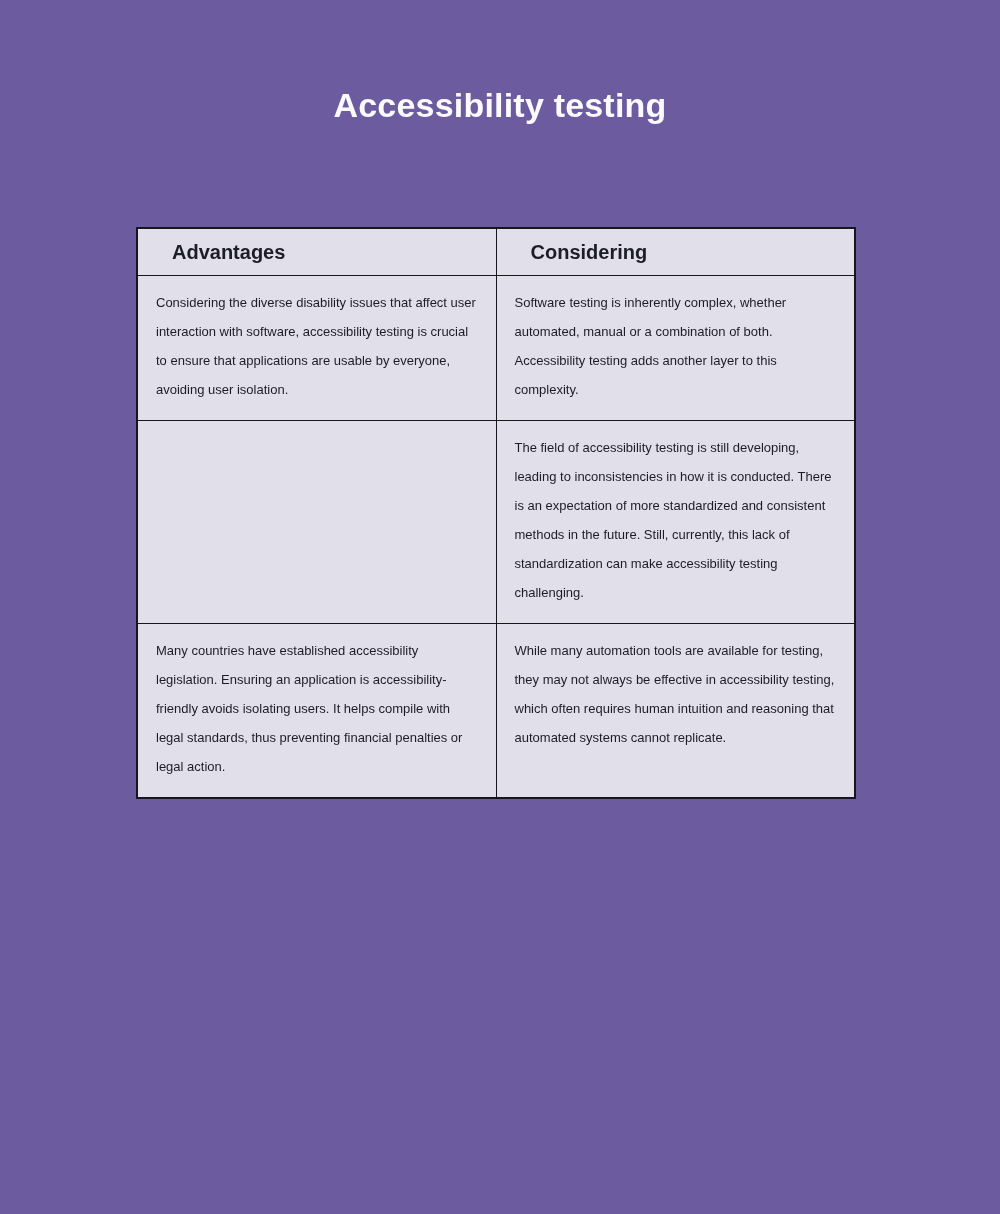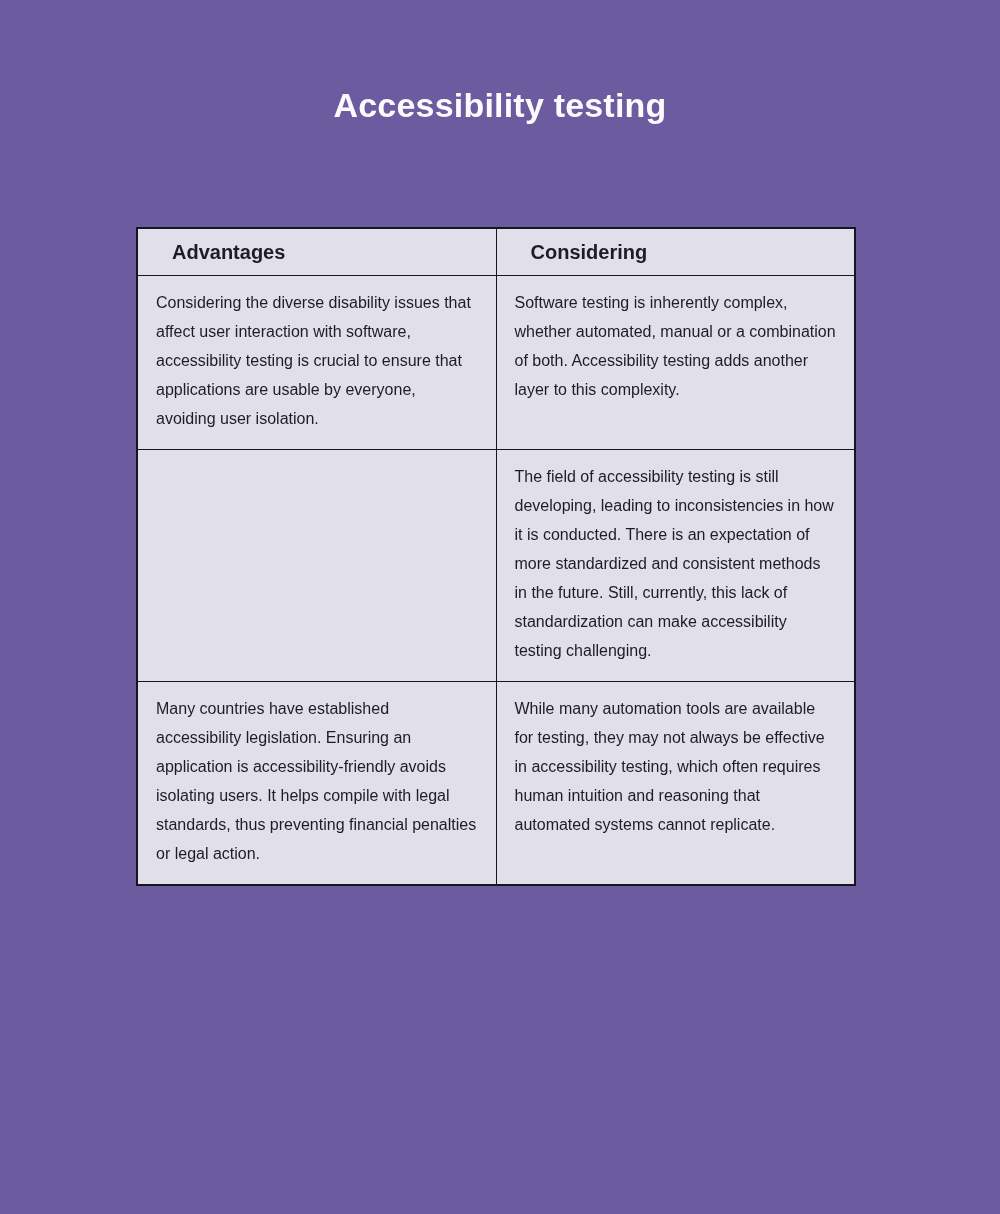--- a/index.html
+++ b/index.html
@@ -37,21 +37,21 @@
     text-align: left;
     color: #1d1d27;
   }
   .comparison-table th {
     font-size: 20px;
     line-height: 24px;
     font-weight: 700;
     padding: 11px 34px;
   }
   .comparison-table td {
-    font-size: 16px;
+    font-size: 13px;
     line-height: 29px;
     font-weight: 400;
     padding: 12px 18px 16px 18px;
   }
 </style>
 </head>
 <body>
 
 <div>
   <h1 class="page-title">Accessibility testing</h1>

